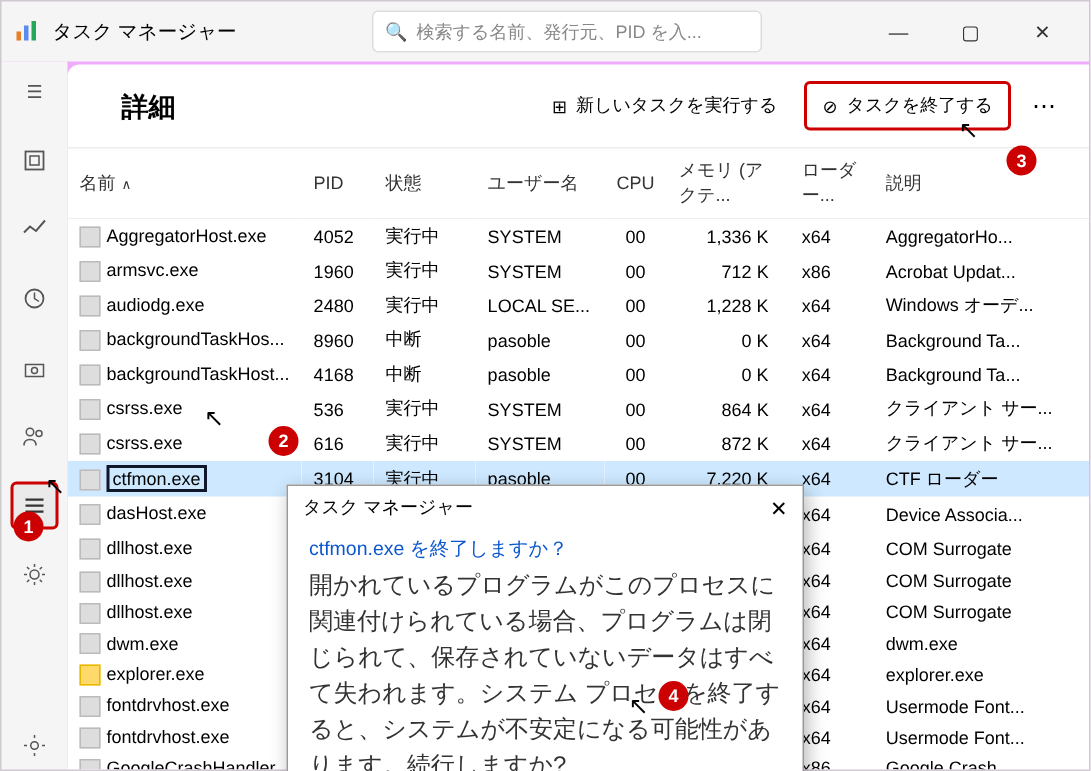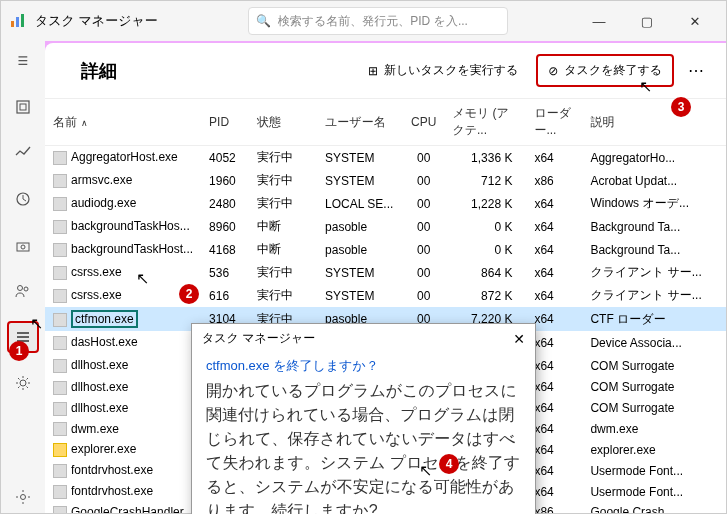--- a/index.html
+++ b/index.html
@@ -32,21 +32,21 @@
 tr.sel td { background: #cde8ff; }
 .proc-icon { display: inline-block; width: 14px; height: 14px; vertical-align: middle; margin-right: 4px; background: #ddd; border: 1px solid #bbb; }
 .proc-icon.folder { background: #ffd96a; border-color: #e6b800; }
 .col-name { width: 140px; }
 .col-pid { width: 48px; }
 .col-status { width: 68px; }
 .col-user { width: 86px; }
 .col-cpu { width: 40px; }
 .col-mem { width: 82px; }
 .col-arch { width: 56px; }
-.name-box { border: 2px solid #0f766e; display: inline-block; padding: 0 2px; }
+.name-box { border: 2px solid #0f172a; display: inline-block; padding: 0 2px; }
 .dialog { position: absolute; left: 190px; top: 322px; width: 345px; background: #fff; border: 1px solid #999; box-shadow: 2px 4px 12px rgba(0,0,0,0.3); z-index: 20; }
 .dialog .dlg-title { display: flex; align-items: center; padding: 6px 10px; font-size: 12px; }
 .dialog .dlg-title .x { margin-left: auto; font-size: 14px; }
 .dialog .dlg-body { padding: 4px 14px 10px; }
 .dialog .q { color: #0b57d0; font-size: 13px; margin-bottom: 4px; }
 .dialog .msg { font-size: 16px; line-height: 1.5; color: #333; margin-bottom: 12px; }
 .dialog .dlg-btns { display: flex; justify-content: flex-end; gap: 8px; padding: 0 0 4px; }
 .dlg-btn { padding: 8px 14px; font-size: 12px; border: 1px solid #999; background: #f5f5f5; }
 .dlg-btn.primary { border: 2px solid #c00; }
 .badge { position: absolute; width: 20px; height: 20px; border-radius: 50%; background: #c00; color: #fff; font-weight: bold; font-size: 12px; display: flex; align-items: center; justify-content: center; z-index: 30; }

